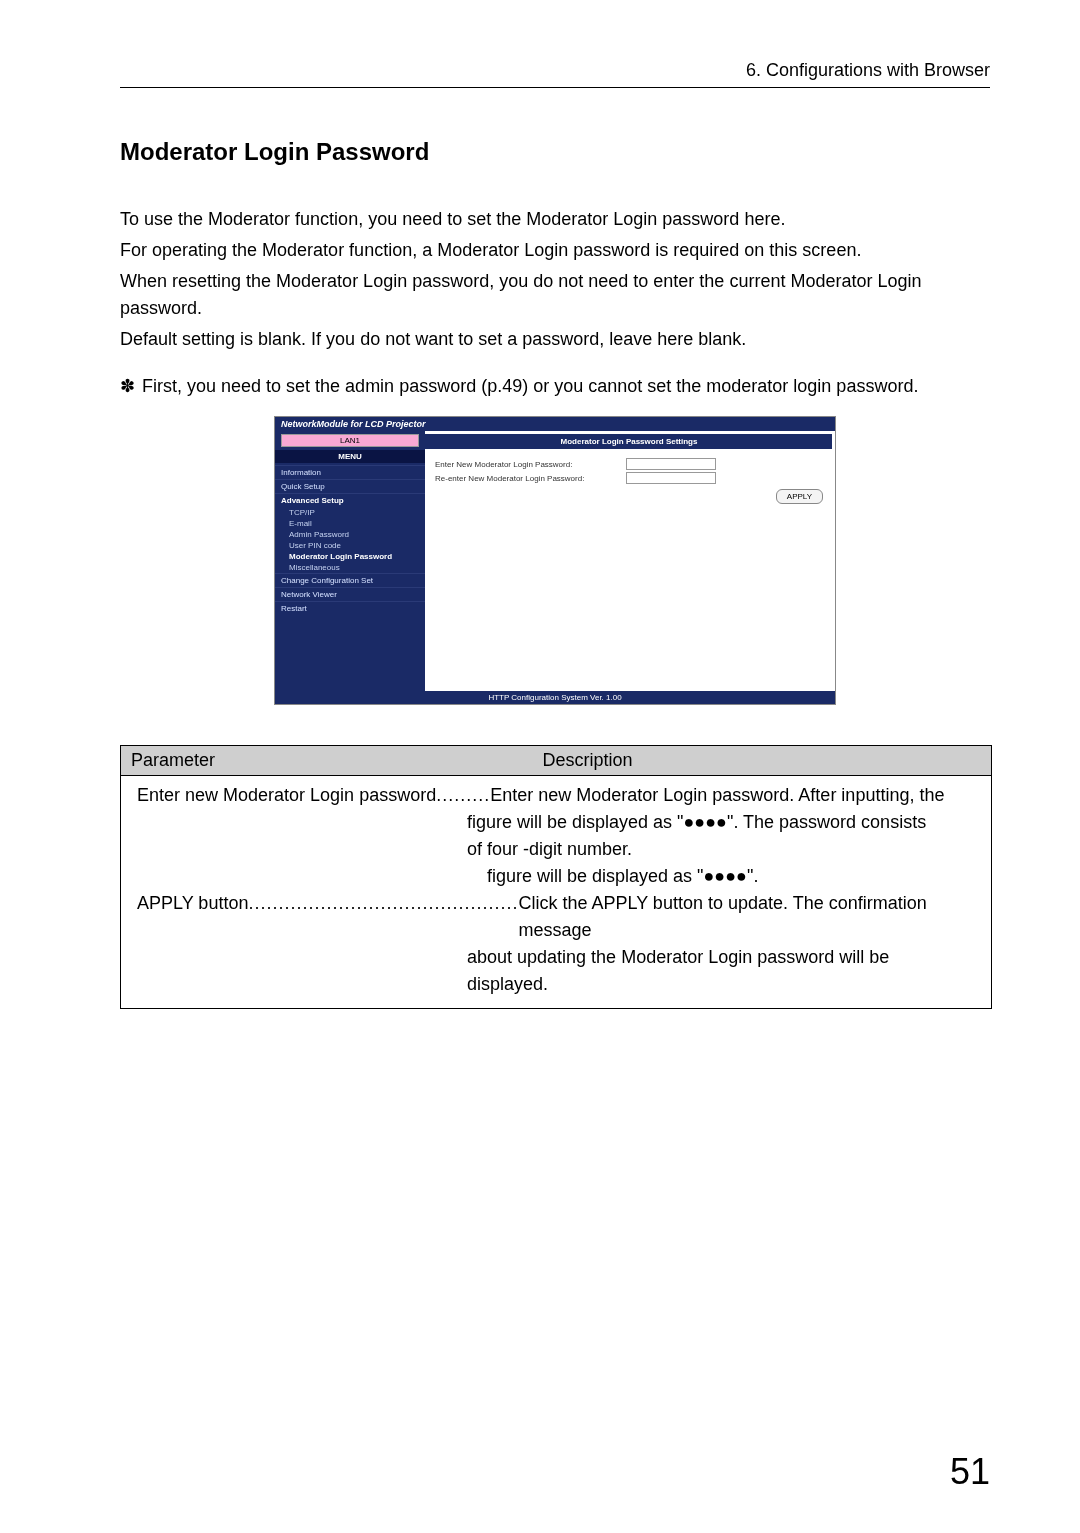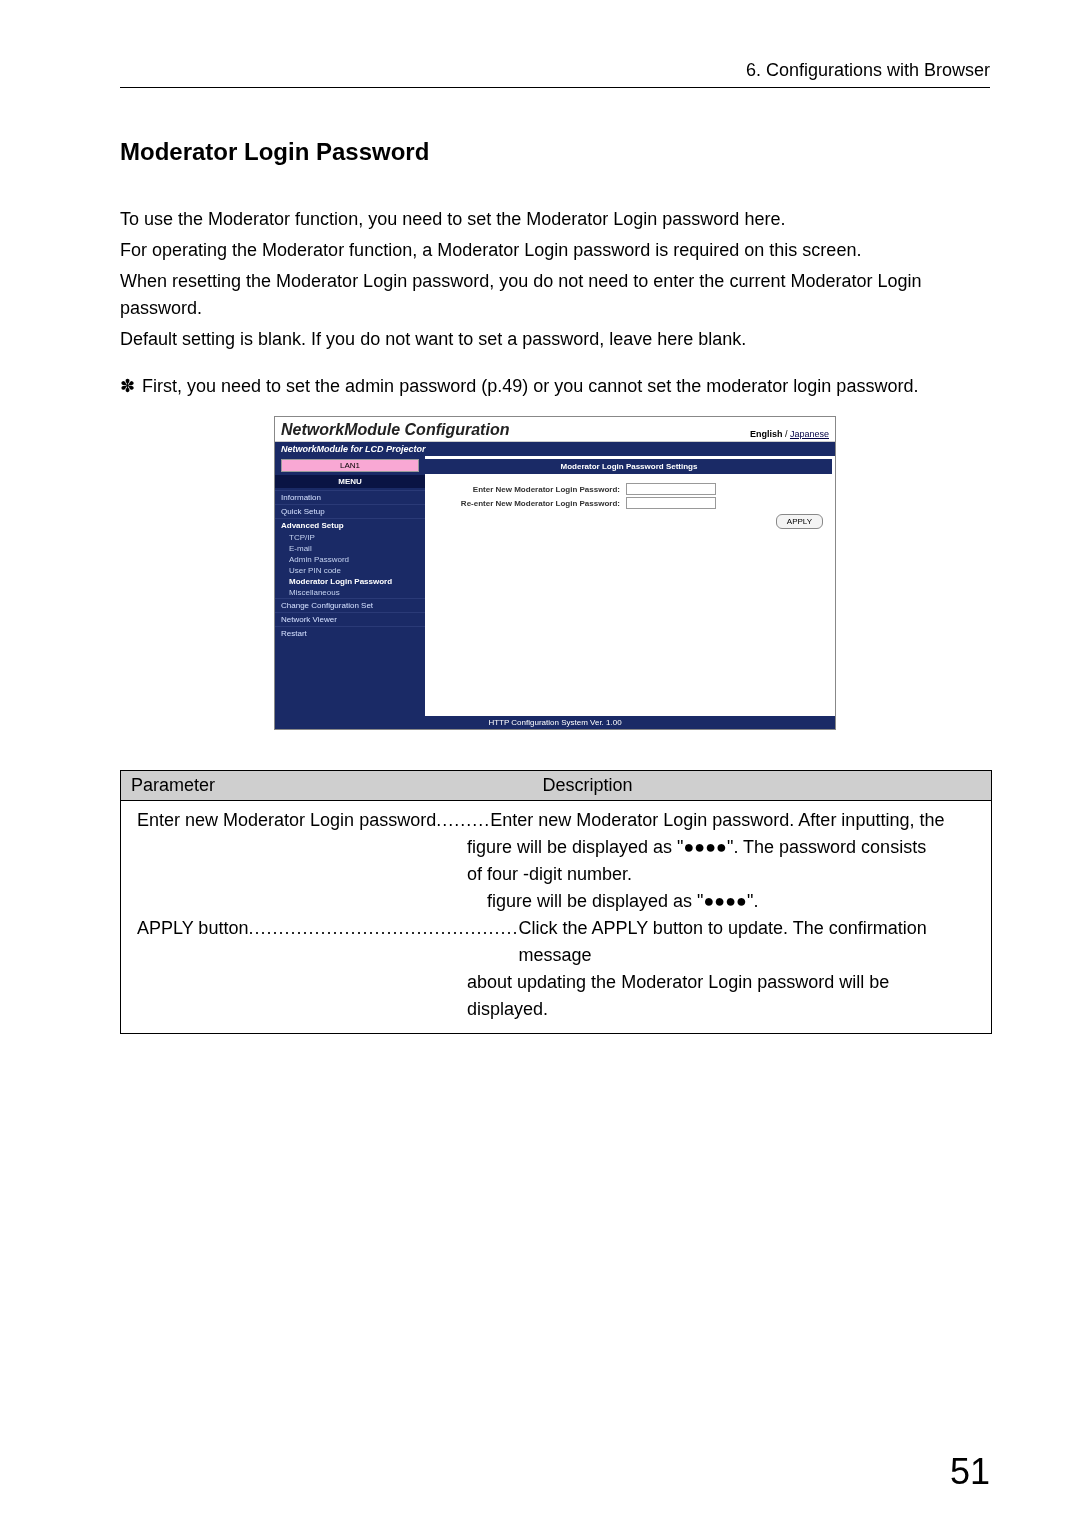--- a/index.html
+++ b/index.html
@@ -146,24 +146,23 @@
     margin: 3px 3px 8px 0;
   }
   .shot-form-row {
     display: flex;
     align-items: center;
     padding: 1px 10px;
     font-size: 8px;
   }
   .shot-form-row label {
     flex: 0 0 185px;
-    text-align: right;
+    text-align: left;
     padding-right: 6px;
     color: #333;
-    font-weight: bold;
   }
   .shot-form-row input {
     height: 12px;
     width: 90px;
     border: 1px solid #999;
     font-size: 8px;
     box-sizing: border-box;
   }
   .shot-apply {
     position: absolute;
@@ -230,26 +229,20 @@
   <p class="body-text">When resetting the Moderator Login password, you do not need to enter the current Moderator Login password.</p>
   <p class="body-text">Default setting is blank. If you do not want to set a password, leave here blank.</p>
 
   <div class="note-row">
     <div class="note-mark">✽</div>
     <div class="note-body">First, you need to set the admin password (p.49) or you cannot set the moderator login password.</div>
   </div>
 
   <div class="shot-wrap">
     <div class="shot">
-      <div class="shot-title">
-        <span class="shot-title-main">NetworkModule Configuration</span>
-        <span class="shot-title-lang">
-          <b>English</b><span> / </span><a href="#">Japanese</a>
-        </span>
-      </div>
       <div class="shot-subtitle">NetworkModule for LCD Projector</div>
       <div class="shot-body">
         <div class="shot-sidebar">
           <div class="shot-lan">LAN1</div>
           <div class="shot-menu-head">MENU</div>
           <div class="sb-item">Information</div>
           <div class="sb-item">Quick Setup</div>
           <div class="sb-item sb-bold">Advanced Setup</div>
           <div class="sb-item sb-sub">TCP/IP</div>
           <div class="sb-item sb-sub">E-mail</div>

